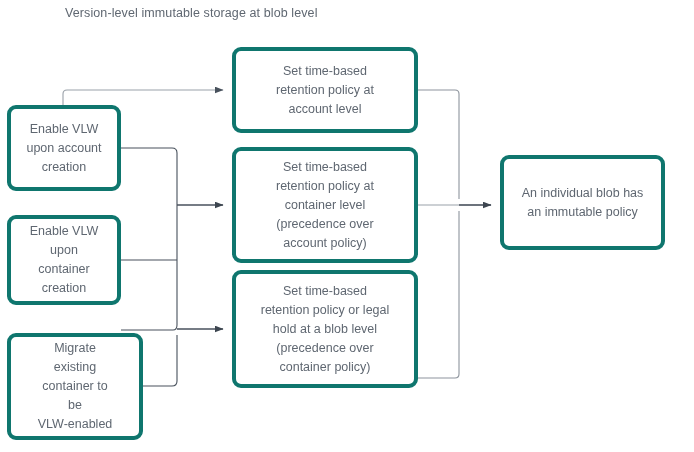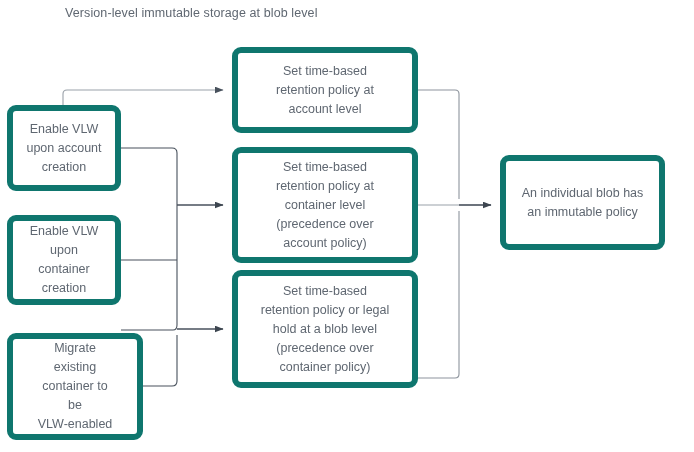--- a/index.html
+++ b/index.html
@@ -28,21 +28,21 @@
     left: 65px;
     top: 6px;
     font-size: 12.5px;
     color: #5f6771;
     letter-spacing: 0.1px;
     white-space: nowrap;
   }
   .node {
     position: absolute;
     box-sizing: border-box;
-    border: 6px solid #0f766e;
+    border: 4px solid #0f766e;
     border-radius: 9px;
     background: #ffffff;
     display: flex;
     align-items: center;
     justify-content: center;
     text-align: center;
     color: #5f6771;
     font-size: 12.5px;
     line-height: 19px;
     padding: 2px 6px;

